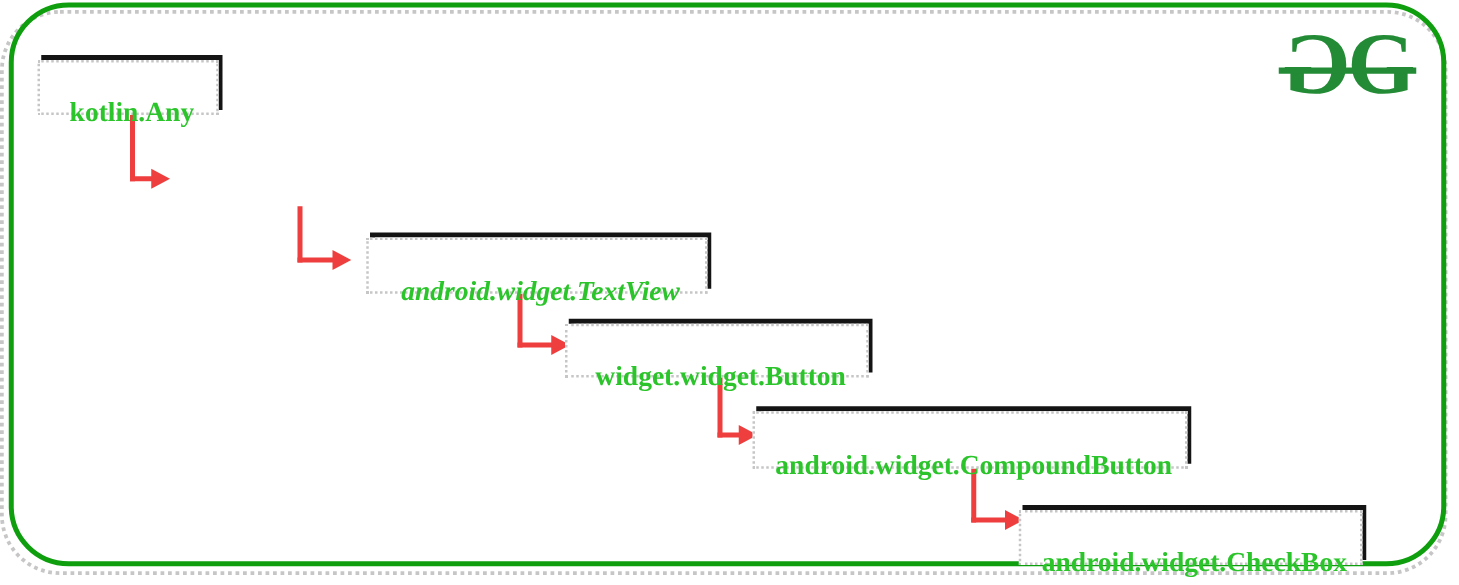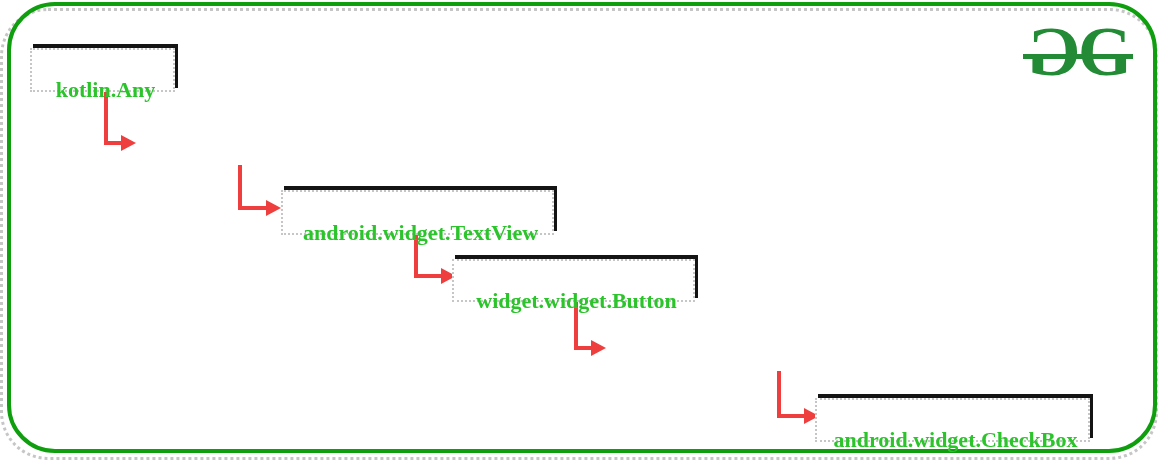--- a/index.html
+++ b/index.html
@@ -48,24 +48,24 @@
     content: ""; position: absolute; left: -7px; top: 0;
     width: calc(100% + 4px); height: calc(100% + 4px);
     border: 2px dotted var(--shadow-gray); z-index: -1; background: var(--bg);
   }
   .node-label {
     font-weight: bold; font-size: 22px; color: var(--node-text);
     white-space: nowrap; letter-spacing: 0px; margin-top: 48px;
   }
   .n1 { left: 33px;  top: 44px;  width: 145px; height: 44px; }
   .n2 { left: 135px; top: 121px; width: 210px; height: 44px; }
-  .n3 { left: 284px; top: 186px; width: 273px; height: 45px; }
+  .n3 { left: 296px; top: 186px; width: 273px; height: 45px; font-style: italic; }
   .n4 { left: 455px; top: 255px; width: 243px; height: 43px; }
   .n5 { left: 605px; top: 325px; width: 348px; height: 46px; }
-  .n6 { left: 818px; top: 394px; width: 275px; height: 44px; }
+  .n6 { left: 818px; top: 404px; width: 275px; height: 44px; }
   
   .arrow { position: absolute; inset: 0; z-index: 2; pointer-events: none; }
   .seg { position: absolute; background: var(--arrow); }
   .head {
     position: absolute; width: 0; height: 0;
     border-top: 8px solid transparent; border-bottom: 8px solid transparent;
     border-left: 15px solid var(--arrow);
   }
   .a1v { left: 104px; top: 88px;  width: 4px; height: 57px; }
   .a1h { left: 104px; top: 141px; width: 18px; height: 4px; }
@@ -99,20 +99,23 @@
 
   <div class="node n1">
     <span class="node-label">kotlin.Any</span>
   </div>
   <div class="node n3">
     <span class="node-label">android.widget.TextView</span>
   </div>
   <div class="node n4">
     <span class="node-label">widget.widget.Button</span>
   </div>
+  <div class="node n5">
+    <span class="node-label">android.widget.CompoundButton</span>
+  </div>
   <div class="node n6">
     <span class="node-label">android.widget.CheckBox</span>
   </div>
 
   <div class="arrow">
     <div class="seg a1v"></div>
     <div class="seg a1h"></div>
     <div class="head a1t"></div>
   </div>
   <div class="arrow">

